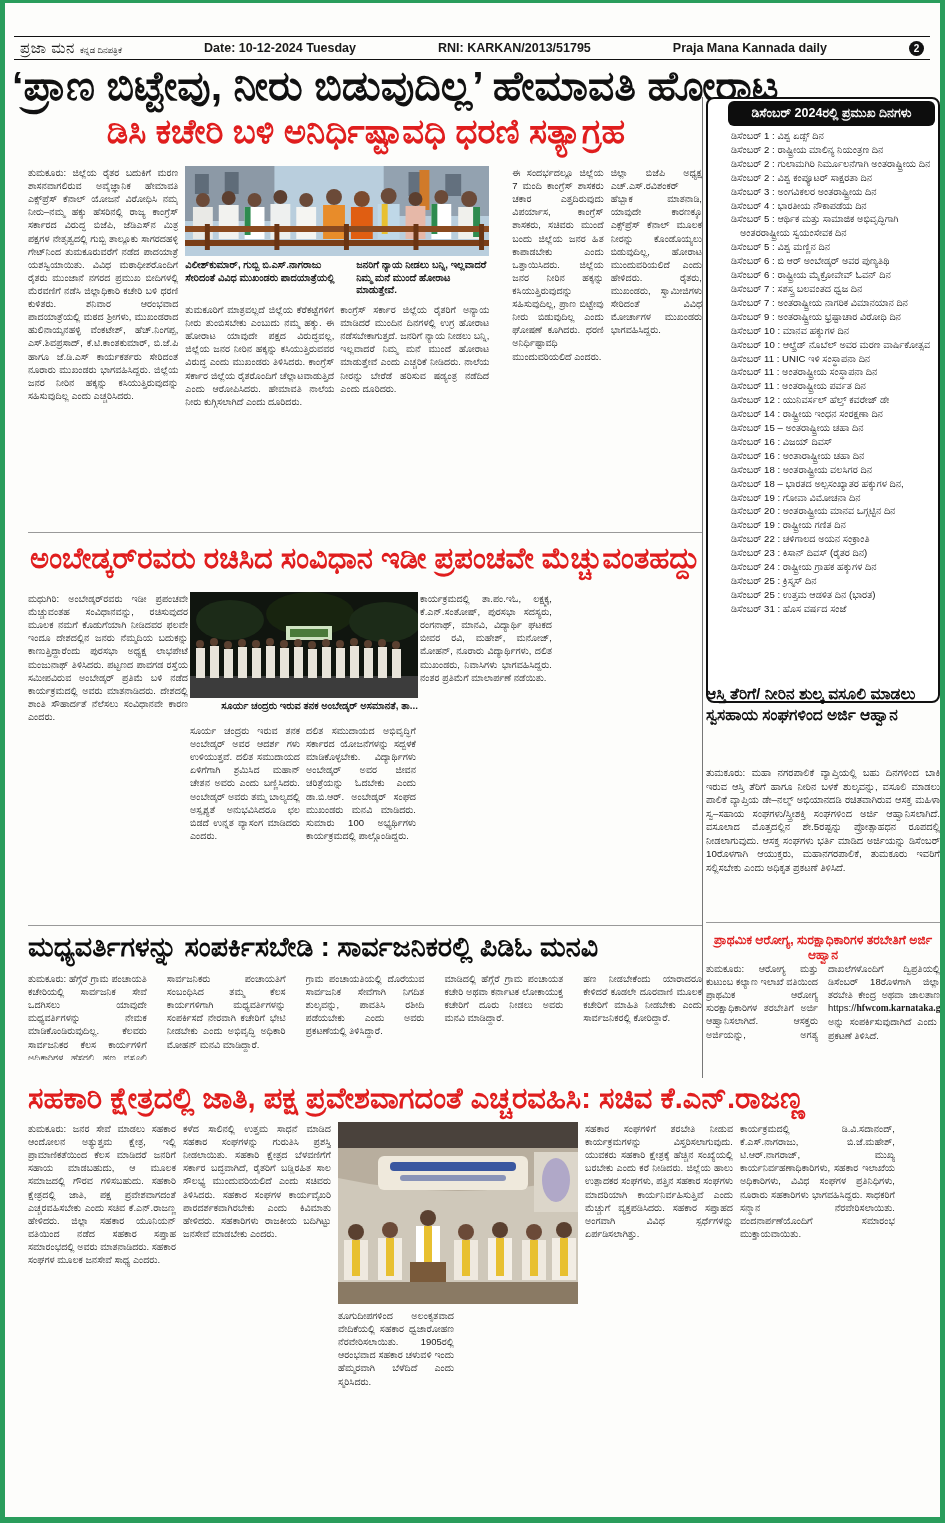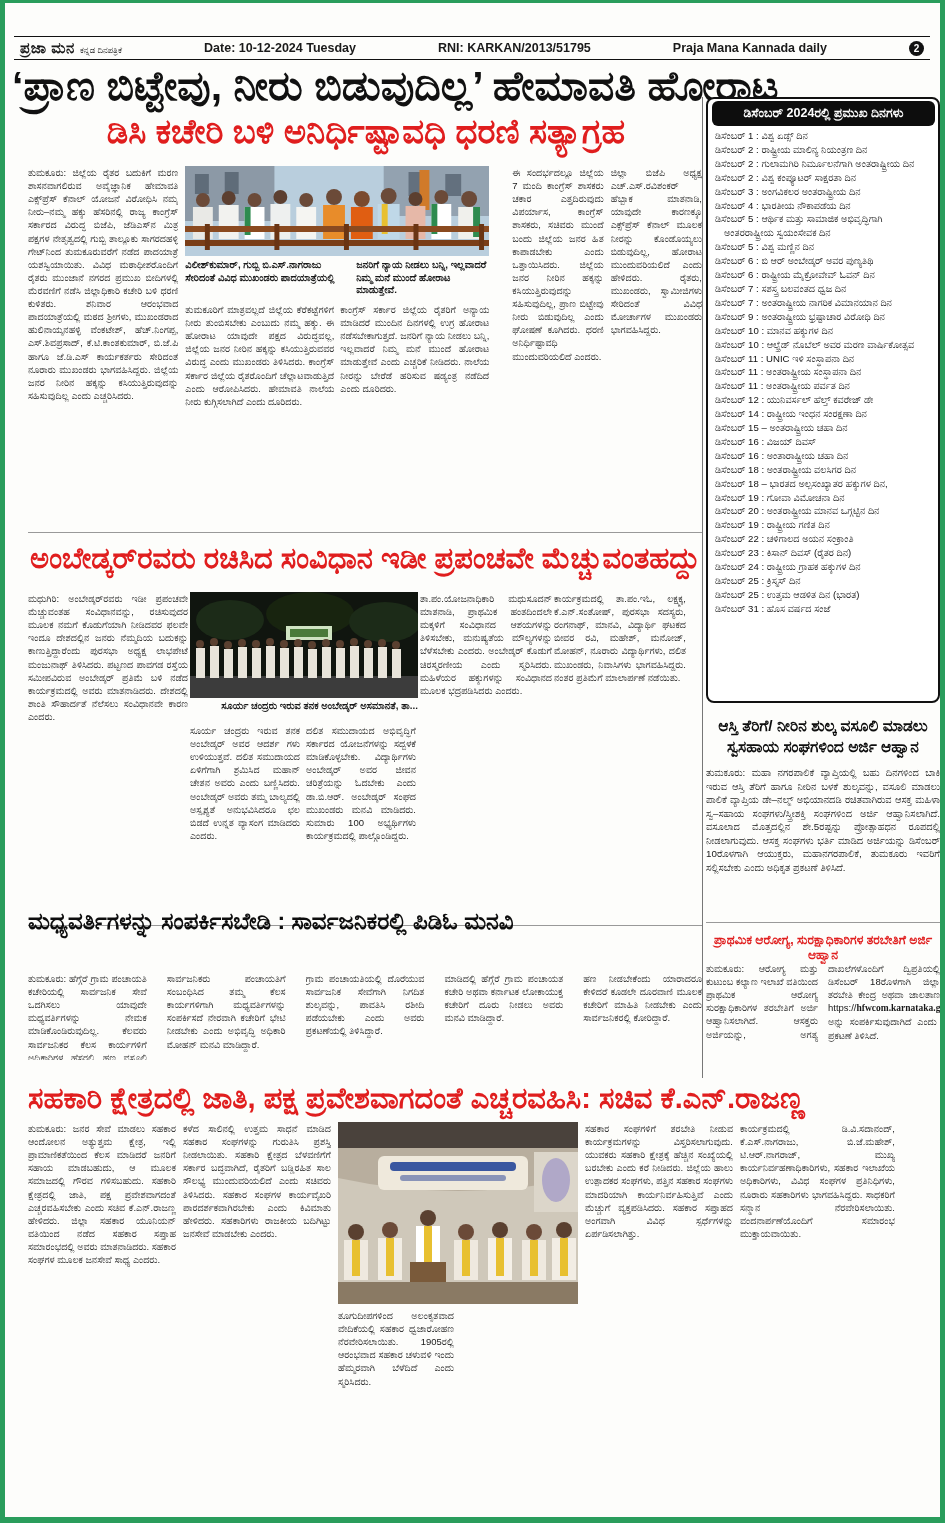--- a/index.html
+++ b/index.html
@@ -8,48 +8,48 @@
         font-family:"Liberation Sans","DejaVu Sans",sans-serif;color:#1a1a1a;overflow:hidden;}
   .edge{position:absolute;background:#2a9d5c;}
   .edge.left{left:0;top:0;width:5px;height:1523px;}
   .edge.right{right:0;top:0;width:5px;height:1523px;}
   .edge.bottom{left:0;bottom:0;width:945px;height:6px;}
   .edge.top{left:0;top:0;width:945px;height:3px;}
 
   .masthead{position:absolute;left:14px;top:36px;width:916px;height:24px;
             border-top:1.5px solid #111;border-bottom:1.5px solid #111;
             display:flex;align-items:center;justify-content:space-between;padding:0 6px;}
-  .logo-main{font-weight:bold;font-size:15px;letter-spacing:.5px;}
+  .logo-main{font-weight:normal;font-size:15px;letter-spacing:.5px;}
   .logo-sub{font-size:8.5px;margin-left:5px;}
   .mh-item{font-size:12.5px;font-weight:bold;}
   .pagenum{width:15px;height:15px;border-radius:50%;background:#111;color:#fff;
            font-size:10px;display:flex;align-items:center;justify-content:center;font-weight:bold;}
 
   .kicker{position:absolute;left:12px;top:64px;width:700px;font-weight:bold;color:#111;
           font-size:41px;line-height:1.1;white-space:nowrap;}
   .headline-red{position:absolute;left:30px;top:112px;width:672px;text-align:center;
           color:#e01e1e;font-weight:bold;font-size:34px;line-height:1.15;white-space:nowrap;}
 
   .panel{position:absolute;left:706px;top:97px;width:234px;height:606px;
-         border:2px solid #111;border-radius:8px;background:#fff;padding:4px 6px 4px 7px;}
+         border:2px solid #111;border-radius:8px;background:#fff;padding:4px 6px 4px 23px;}
   .panel-title{margin:-2px -3px 3px -3px;background:#0d0d0d;color:#fff;border-radius:6px;
          font-weight:bold;font-size:12.5px;text-align:center;padding:5px 2px;}
   .day-item{font-size:9.6px;line-height:1.45;padding-left:9px;text-indent:-9px;color:#111;}
 
   .vrule{position:absolute;left:702px;top:97px;width:1px;height:981px;background:#777;}
   .hrule{position:absolute;height:1px;background:#999;}
 
   .story-region{position:absolute;display:flex;}
   .col{font-size:9.5px;line-height:1.38;text-align:justify;overflow:hidden;color:#191919;}
   .caption{font-weight:bold;font-size:9.8px;line-height:1.3;}
   .photo-frame{width:100%;overflow:hidden;background:#ccc;}
   .photo-frame svg{display:block;width:100%;height:100%;}
 
   .headline-black{position:absolute;font-weight:bold;color:#0d0d0d;white-space:nowrap;}
-  .tax-head{position:absolute;left:706px;top:716px;width:234px;text-align:center;
+  .tax-head{position:absolute;left:706px;top:684px;width:234px;text-align:left;
             font-weight:bold;font-size:15.5px;line-height:1.35;color:#0d0d0d;}
   .tax-body{position:absolute;left:706px;top:766px;width:234px;height:142px;}
   .health-head{position:absolute;left:706px;top:933px;width:234px;text-align:center;
             color:#e01e1e;font-weight:bold;font-size:12.3px;line-height:1.2;}
   .story4-head{position:absolute;left:28px;top:1082px;width:912px;color:#e01e1e;
             font-weight:bold;font-size:29px;white-space:nowrap;}
   .subcols{display:flex;gap:6px;}
   b.link{font-family:"Liberation Serif","DejaVu Serif",serif;}
 </style>
 </head>
@@ -228,34 +228,33 @@
               <circle cx="206" cy="53" r="4"></circle>
           </g>
         </svg>
       </div>
       <div class="caption" style="height:16px;overflow:hidden;margin-top:2px;text-align:right;">ಸೂರ್ಯ ಚಂದ್ರರು ಇರುವ ತನಕ ಅಂಬೇಡ್ಕರ್ ಅಸಮಾನತೆ, ತಾ...</div>
       <div class="subcols" style="margin-top:8px;">
         <div class="col" style="width:110px;height:202px;">ಸೂರ್ಯ ಚಂದ್ರರು ಇರುವ ತನಕ ಅಂಬೇಡ್ಕರ್ ಅವರ ಆದರ್ಶ ಗಳು ಉಳಿಯುತ್ತವೆ. ದಲಿತ ಸಮುದಾಯದ ಏಳಿಗೆಗಾಗಿ ಶ್ರಮಿಸಿದ ಮಹಾನ್ ಚೇತನ ಅವರು ಎಂದು ಬಣ್ಣಿಸಿದರು. ಅಂಬೇಡ್ಕರ್ ಅವರು ತಮ್ಮ ಬಾಲ್ಯದಲ್ಲಿ ಅಸ್ಪೃಶ್ಯತೆ ಅನುಭವಿಸಿದರೂ ಛಲ ಬಿಡದೆ ಉನ್ನತ ವ್ಯಾಸಂಗ ಮಾಡಿದರು ಎಂದರು.</div>
         <div class="col" style="width:110px;height:202px;">ದಲಿತ ಸಮುದಾಯದ ಅಭಿವೃದ್ಧಿಗೆ ಸರ್ಕಾರದ ಯೋಜನೆಗಳನ್ನು ಸದ್ಬಳಕೆ ಮಾಡಿಕೊಳ್ಳಬೇಕು. ವಿದ್ಯಾರ್ಥಿಗಳು ಅಂಬೇಡ್ಕರ್ ಅವರ ಜೀವನ ಚರಿತ್ರೆಯನ್ನು ಓದಬೇಕು ಎಂದು ಡಾ.ಬಿ.ಆರ್. ಅಂಬೇಡ್ಕರ್ ಸಂಘದ ಮುಖಂಡರು ಮನವಿ ಮಾಡಿದರು. ಸುಮಾರು 100 ಅಭ್ಯರ್ಥಿಗಳು ಕಾರ್ಯಕ್ರಮದಲ್ಲಿ ಪಾಲ್ಗೊಂಡಿದ್ದರು.</div>
       </div>
     </div>
-    <div class="col" style="width:132px;height:333px;">ತಾ.ಪಂ.ಯೋಜನಾಧಿಕಾರಿ ಮಧುಸೂದನ್ ಮಾತನಾಡಿ, ಪ್ರಾಥಮಿಕ ಹಂತದಿಂದಲೇ ಮಕ್ಕಳಿಗೆ ಸಂವಿಧಾನದ ಆಶಯಗಳನ್ನು ತಿಳಿಸಬೇಕು, ಮನುಷ್ಯತೆಯ ಮೌಲ್ಯಗಳನ್ನು ಬೆಳೆಸಬೇಕು ಎಂದರು. ಅಂಬೇಡ್ಕರ್ ಕೊಡುಗೆ ಚಿರಸ್ಮರಣೀಯ ಎಂದು ಸ್ಮರಿಸಿದರು. ಮಹಿಳೆಯರ ಹಕ್ಕುಗಳನ್ನು ಸಂವಿಧಾನದ ಮೂಲಕ ಭದ್ರಪಡಿಸಿದರು ಎಂದರು.</div>
     <div class="col" style="width:132px;height:333px;">ಕಾರ್ಯಕ್ರಮದಲ್ಲಿ ತಾ.ಪಂ.ಇಓ, ಲಕ್ಷ್ಮಕ್ಕ, ಕೆ.ಎನ್.ಸಂತೋಷ್, ಪುರಸಭಾ ಸದಸ್ಯರು, ರಂಗನಾಥ್, ಮಾನವಿ, ವಿದ್ಯಾರ್ಥಿ ಘಟಕದ ಬೀವರ ರವಿ, ಮಹೇಶ್, ಮನೋಜ್, ಮೋಹನ್, ನೂರಾರು ವಿದ್ಯಾರ್ಥಿಗಳು, ದಲಿತ ಮುಖಂಡರು, ನಿವಾಸಿಗಳು ಭಾಗವಹಿಸಿದ್ದರು. ನಂತರ ಪ್ರತಿಮೆಗೆ ಮಾಲಾರ್ಪಣೆ ನಡೆಯಿತು.</div>
   </div>
 
   <div class="tax-head">
     <div>ಆಸ್ತಿ ತೆರಿಗೆ/ ನೀರಿನ ಶುಲ್ಕ ವಸೂಲಿ ಮಾಡಲು</div>
     <div>ಸ್ವಸಹಾಯ ಸಂಘಗಳಿಂದ ಅರ್ಜಿ ಆಹ್ವಾನ</div>
   </div>
   <div class="tax-body col" style="font-size:9.8px;">ತುಮಕೂರು: ಮಹಾ ನಗರಪಾಲಿಕೆ ವ್ಯಾಪ್ತಿಯಲ್ಲಿ ಬಹು ದಿನಗಳಿಂದ ಬಾಕಿ ಇರುವ ಆಸ್ತಿ ತೆರಿಗೆ ಹಾಗೂ ನೀರಿನ ಬಳಕೆ ಶುಲ್ಕವನ್ನು, ವಸೂಲಿ ಮಾಡಲು ಪಾಲಿಕೆ ವ್ಯಾಪ್ತಿಯ ಡೇ–ನಲ್ಮ್ ಅಭಿಯಾನದಡಿ ರಚಿತವಾಗಿರುವ ಆಸಕ್ತ ಮಹಿಳಾ ಸ್ವ–ಸಹಾಯ ಸಂಘಗಳು/ಸ್ತ್ರೀಶಕ್ತಿ ಸಂಘಗಳಿಂದ ಅರ್ಜಿ ಆಹ್ವಾನಿಸಲಾಗಿದೆ. ವಸೂಲಾದ ಮೊತ್ತದಲ್ಲಿನ ಶೇ.5ರಷ್ಟನ್ನು ಪ್ರೋತ್ಸಾಹಧನ ರೂಪದಲ್ಲಿ ನೀಡಲಾಗುವುದು. ಆಸಕ್ತ ಸಂಘಗಳು ಭರ್ತಿ ಮಾಡಿದ ಅರ್ಜಿಯನ್ನು ಡಿಸೆಂಬರ್ 10ರೊಳಗಾಗಿ ಆಯುಕ್ತರು, ಮಹಾನಗರಪಾಲಿಕೆ, ತುಮಕೂರು ಇವರಿಗೆ ಸಲ್ಲಿಸಬೇಕು ಎಂದು ಅಧಿಕೃತ ಪ್ರಕಟಣೆ ತಿಳಿಸಿದೆ.</div>
 
   <div class="hrule" style="left:706px;top:922px;width:234px;"></div>
 
   <div class="hrule" style="left:28px;top:925px;width:674px;"></div>
-  <div class="headline-black" style="left:28px;top:908px;width:674px;font-size:23px;">ಮಧ್ಯವರ್ತಿಗಳನ್ನು ಸಂಪರ್ಕಿಸಬೇಡಿ : ಸಾರ್ವಜನಿಕರಲ್ಲಿ ಪಿಡಿಓ ಮನವಿ</div>
+  <div class="headline-black" style="left:28px;top:932px;width:674px;font-size:27px;">ಮಧ್ಯವರ್ತಿಗಳನ್ನು ಸಂಪರ್ಕಿಸಬೇಡಿ : ಸಾರ್ವಜನಿಕರಲ್ಲಿ ಪಿಡಿಓ ಮನವಿ</div>
   <div class="story-region" style="left:28px;top:972px;width:674px;height:88px;gap:20px;">
     <div class="col" style="width:127px;height:88px;">ತುಮಕೂರು: ಹೆಗ್ಗೆರೆ ಗ್ರಾಮ ಪಂಚಾಯತಿ ಕಚೇರಿಯಲ್ಲಿ ಸಾರ್ವಜನಿಕ ಸೇವೆ ಒದಗಿಸಲು ಯಾವುದೇ ಮಧ್ಯವರ್ತಿಗಳನ್ನು ನೇಮಕ ಮಾಡಿಕೊಂಡಿರುವುದಿಲ್ಲ. ಕೆಲವರು ಸಾರ್ವಜನಿಕರ ಕೆಲಸ ಕಾರ್ಯಗಳಿಗೆ ಅಧಿಕಾರಿಗಳ ಹೆಸರಲ್ಲಿ ಹಣ ವಸೂಲಿ ಮಾಡುತ್ತಿರುವುದು ಗಮನಕ್ಕೆ ಬಂದಿದೆ.</div>
     <div class="col" style="width:127px;height:88px;">ಸಾರ್ವಜನಿಕರು ಪಂಚಾಯತಿಗೆ ಸಂಬಂಧಿಸಿದ ತಮ್ಮ ಕೆಲಸ ಕಾರ್ಯಗಳಿಗಾಗಿ ಮಧ್ಯವರ್ತಿಗಳನ್ನು ಸಂಪರ್ಕಿಸದೆ ನೇರವಾಗಿ ಕಚೇರಿಗೆ ಭೇಟಿ ನೀಡಬೇಕು ಎಂದು ಅಭಿವೃದ್ಧಿ ಅಧಿಕಾರಿ ಮೋಹನ್ ಮನವಿ ಮಾಡಿದ್ದಾರೆ.</div>
     <div class="col" style="width:127px;height:88px;">ಗ್ರಾಮ ಪಂಚಾಯತಿಯಲ್ಲಿ ದೊರೆಯುವ ಸಾರ್ವಜನಿಕ ಸೇವೆಗಾಗಿ ನಿಗದಿತ ಶುಲ್ಕವನ್ನು, ಪಾವತಿಸಿ ರಶೀದಿ ಪಡೆಯಬೇಕು ಎಂದು ಅವರು ಪ್ರಕಟಣೆಯಲ್ಲಿ ತಿಳಿಸಿದ್ದಾರೆ.</div>
     <div class="col" style="width:127px;height:88px;">ಮಾಡಿದಲ್ಲಿ ಹೆಗ್ಗೆರೆ ಗ್ರಾಮ ಪಂಚಾಯತ ಕಚೇರಿ ಅಥವಾ ಕರ್ನಾಟಕ ಲೋಕಾಯುಕ್ತ ಕಚೇರಿಗೆ ದೂರು ನೀಡಲು ಅವರು ಮನವಿ ಮಾಡಿದ್ದಾರೆ.</div>
     <div class="col" style="width:127px;height:88px;">ಹಣ ನೀಡಬೇಕೆಂದು ಯಾರಾದರೂ ಕೇಳಿದರೆ ಕೂಡಲೇ ದೂರವಾಣಿ ಮೂಲಕ ಕಚೇರಿಗೆ ಮಾಹಿತಿ ನೀಡಬೇಕು ಎಂದು ಸಾರ್ವಜನಿಕರಲ್ಲಿ ಕೋರಿದ್ದಾರೆ.</div>
   </div>
 
   <div class="health-head">ಪ್ರಾಥಮಿಕ ಆರೋಗ್ಯ, ಸುರಕ್ಷಾಧಿಕಾರಿಗಳ ತರಬೇತಿಗೆ ಅರ್ಜಿ ಆಹ್ವಾನ</div>
   <div class="col" style="position:absolute;left:706px;top:962px;width:234px;height:114px;column-count:2;column-gap:10px;display:block;">

